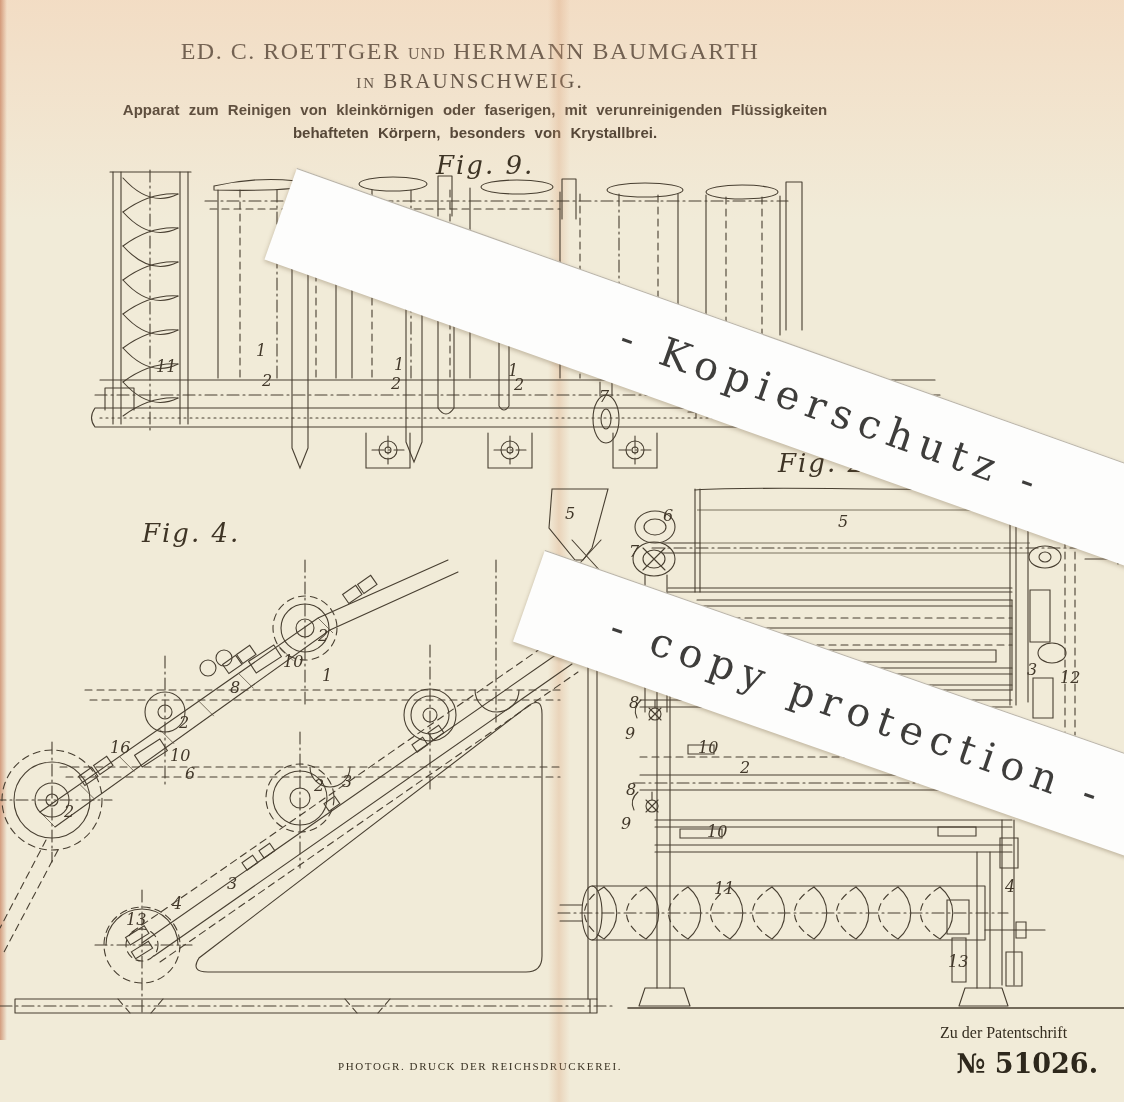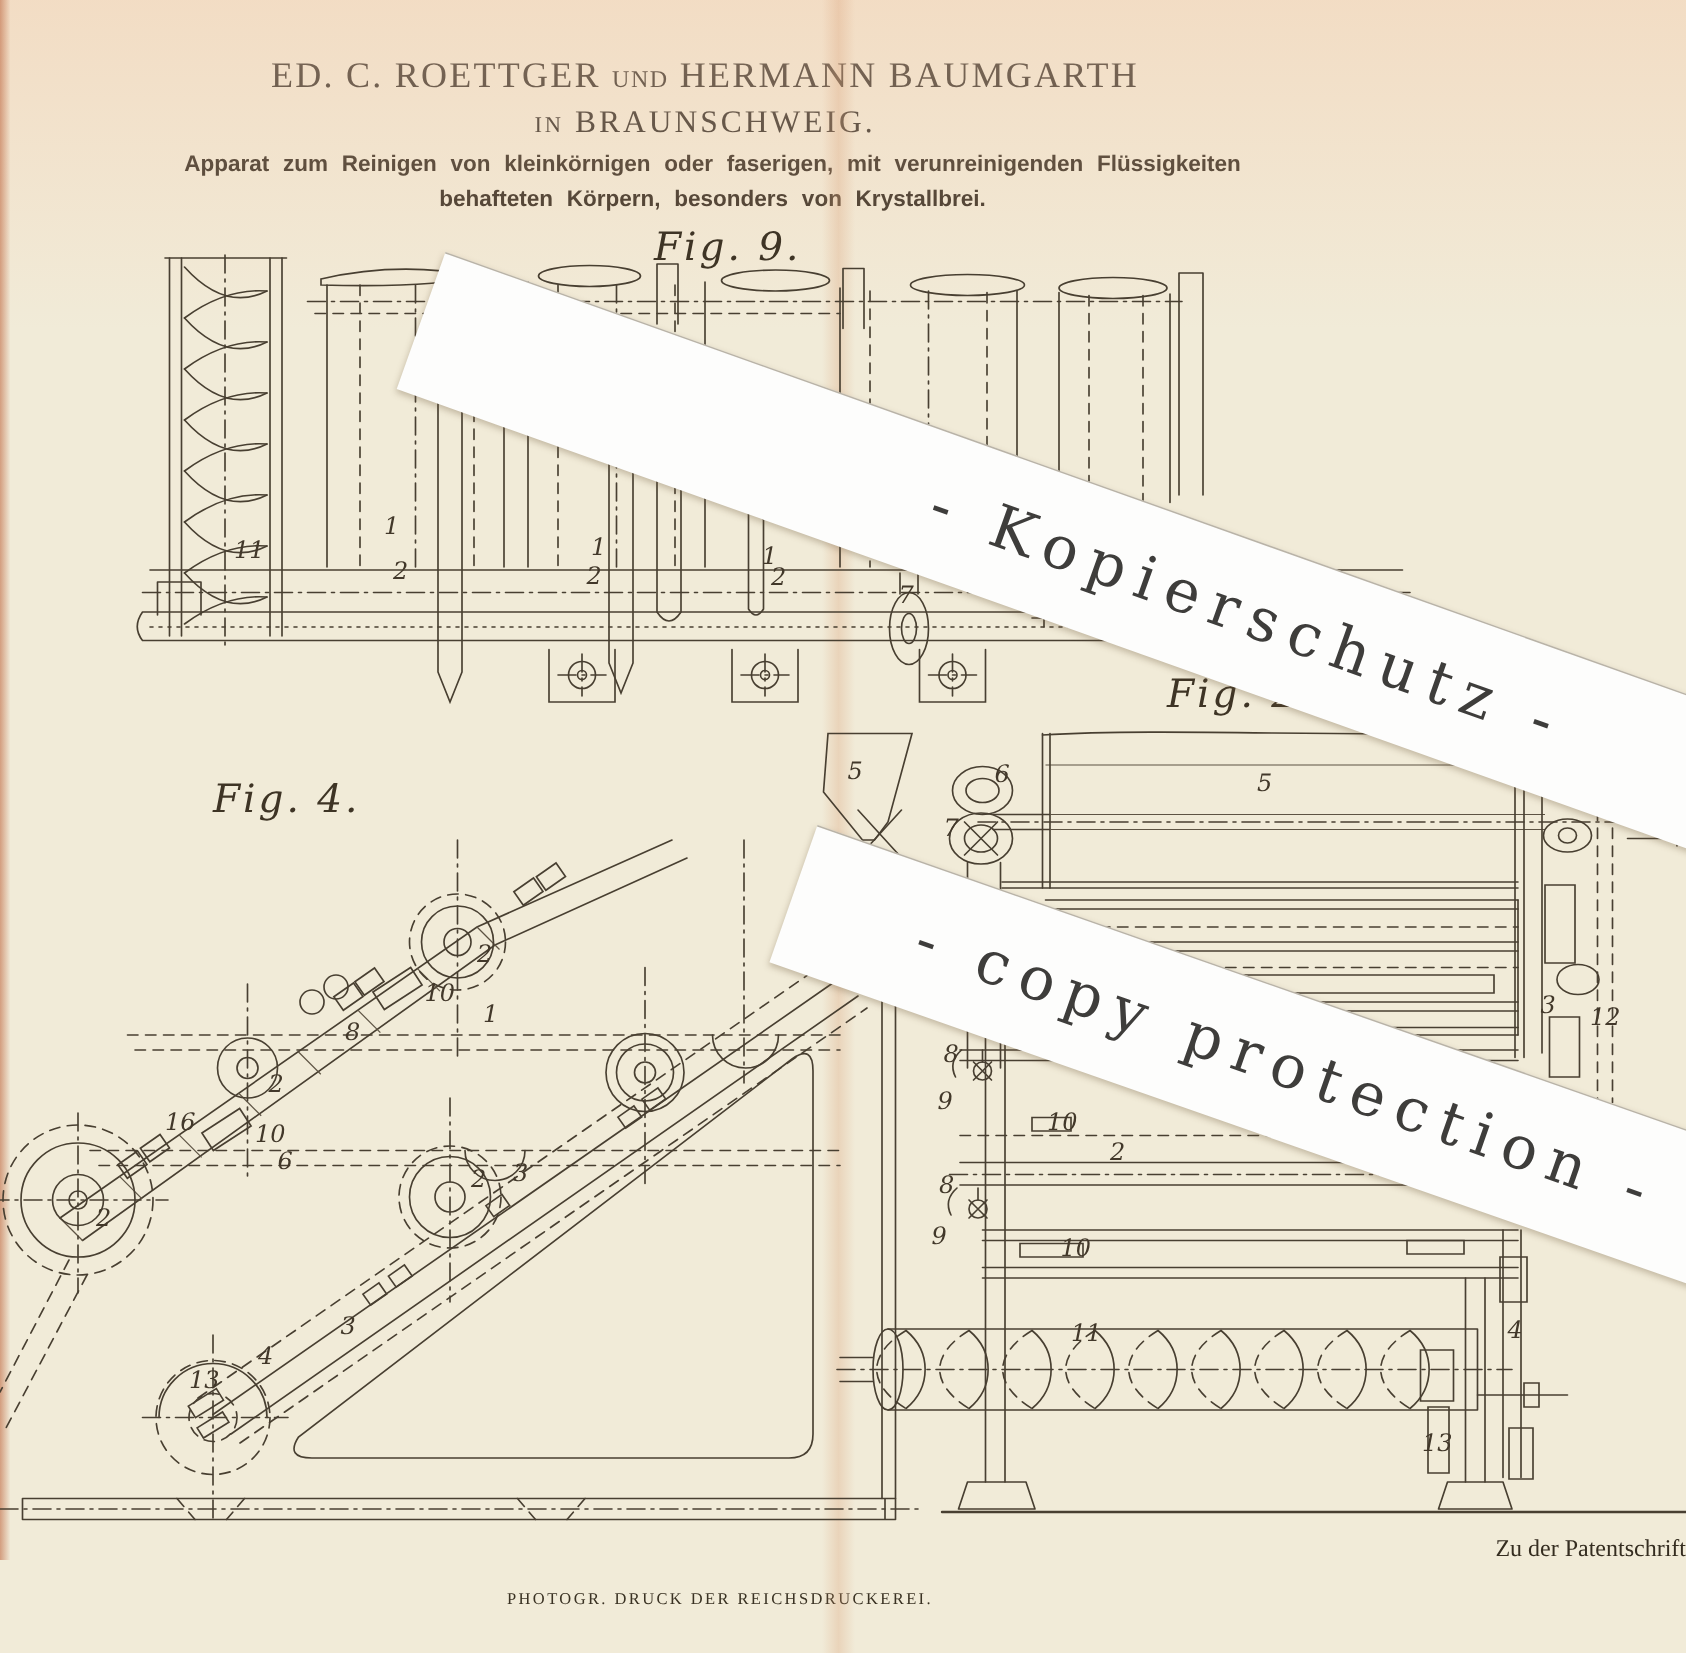--- a/index.html
+++ b/index.html
@@ -41,21 +41,21 @@
   .band{position:absolute;height:96px;background:#fdfdfc;z-index:5;
         transform-origin:0 0;border-top:1px solid rgba(140,130,110,.6);
         box-shadow:0 2px 4px rgba(110,90,60,.35);
         font-family:"DejaVu Serif",serif;color:#3e3d3b;
         font-size:40px;letter-spacing:8px;line-height:96px;white-space:nowrap;}
   #band1{left:297px;top:168px;width:1010px;transform:rotate(19.6deg);padding-left:362px;}
   #band2{left:545px;top:550px;width:720px;transform:rotate(19.3deg);padding-left:88px;}
   
   #printer{position:absolute;left:250px;top:1060px;width:460px;text-align:center;
            font-size:11px;letter-spacing:1.6px;color:#3a3223;}
-  #patref{position:absolute;left:940px;top:1024px;width:184px;text-align:right;
+  #patref{position:absolute;left:940px;top:1024px;width:184px;text-align:left;
           font-size:16px;color:#352d20;}
   #patno{position:absolute;left:930px;top:1048px;width:194px;text-align:center;
          font-family:"DejaVu Serif",serif;font-weight:bold;font-size:27px;color:#2e281c;}
 </style>
 </head>
 <body>
 
 <div id="page">
 
   <div class="hdr">
@@ -387,17 +387,18 @@
 
   <div class="band" id="band1">
     <span>- Kopierschutz -</span>
   </div>
   <div class="band" id="band2">
     <span>- copy protection -</span>
   </div>
 
   <div id="printer">PHOTOGR. DRUCK DER REICHSDRUCKEREI.</div>
   <div id="patref">Zu der Patentschrift</div>
+  <div id="patno">№ 51026.</div>
 
   <div id="tint-top"></div>
   <div id="tint-left"></div>
   <div id="crease"></div>
 </div>
 
 </body></html>

